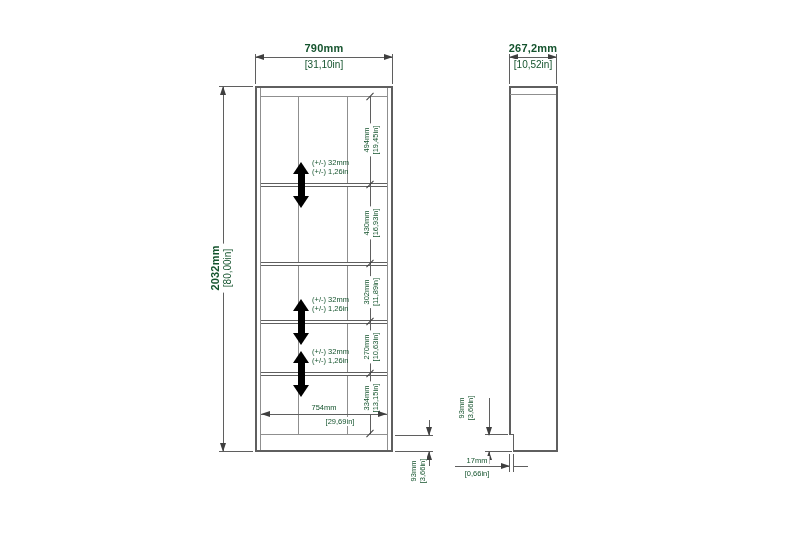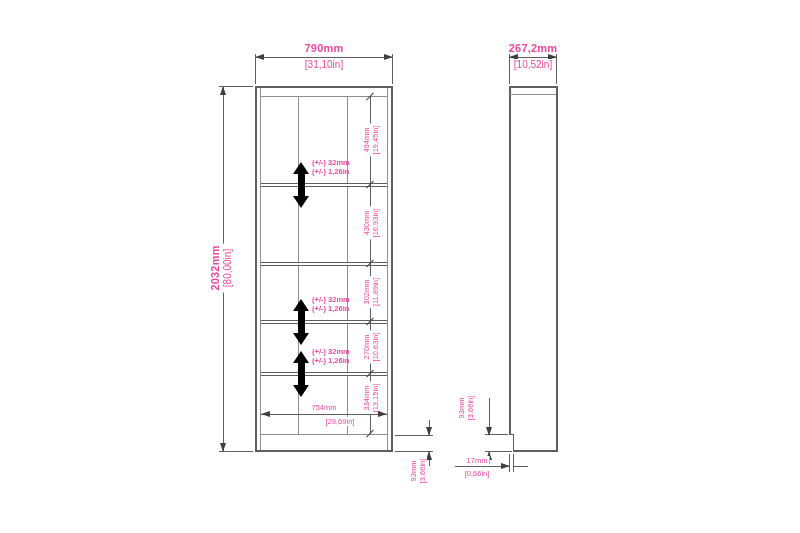--- a/index.html
+++ b/index.html
@@ -1,17 +1,17 @@
 <!DOCTYPE html>
 <html><head>
 <meta charset="utf-8">
 <style>
   html,body{margin:0;padding:0;background:#fff;}
   .stage{position:relative;width:800px;height:533px;background:#ffffff;overflow:hidden;
-         font-family:"Liberation Sans",sans-serif;color:#ec4899;}
+         font-family:"Liberation Sans",sans-serif;color:#14532d;}
   .hl{position:absolute;height:1px;background:#5f5f5f;}
   .vl{position:absolute;width:1px;background:#5f5f5f;}
   .bold2{height:2px;}
   .boldv2{width:2px;}
   .thin{background:#8f8f8f;}
   .lbl{position:absolute;white-space:nowrap;}
   .big{font-size:11px;font-weight:bold;letter-spacing:.2px;}
   .brk{font-size:10px;}
   .xs{font-size:7.5px;}
   .ctr{transform:translateX(-50%);}
@@ -25,21 +25,21 @@
   .tL{border-top:3.5px solid transparent;border-bottom:3.5px solid transparent;border-right:9px solid #3f3f3f;}
   .tR{border-top:3.5px solid transparent;border-bottom:3.5px solid transparent;border-left:9px solid #3f3f3f;}
   .tU{border-left:3.5px solid transparent;border-right:3.5px solid transparent;border-bottom:9px solid #3f3f3f;}
   .tD{border-left:3.5px solid transparent;border-right:3.5px solid transparent;border-top:9px solid #3f3f3f;}
   .tick{position:absolute;width:10px;height:1px;background:#3f3f3f;transform:rotate(-45deg);}
   
   .adj{position:absolute;width:16px;height:46px;display:flex;flex-direction:column;align-items:center;}
   .adj .up{width:0;height:0;border-left:8px solid transparent;border-right:8px solid transparent;border-bottom:12px solid #000;}
   .adj .shaft{width:7px;height:22px;background:#000;}
   .adj .dn{width:0;height:0;border-left:8px solid transparent;border-right:8px solid transparent;border-top:12px solid #000;}
-  .note{position:absolute;font-size:7.5px;line-height:1.15;white-space:nowrap;font-weight:bold;}
+  .note{position:absolute;font-size:7.5px;line-height:1.15;white-space:nowrap;}
 </style>
 </head>
 <body>
 
 <div class="stage">
 
   <div>
 
     <div class="hl bold2" style="left:255px;top:86px;width:138px;"></div>
     <div class="hl bold2" style="left:255px;top:450px;width:138px;"></div>

